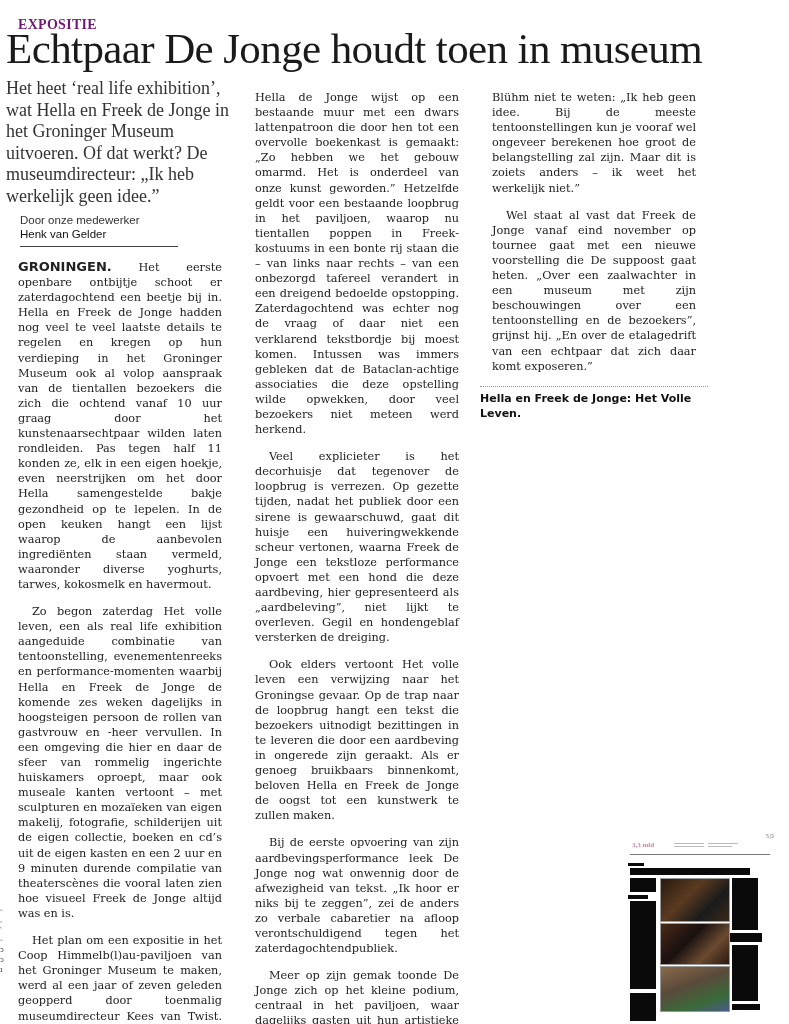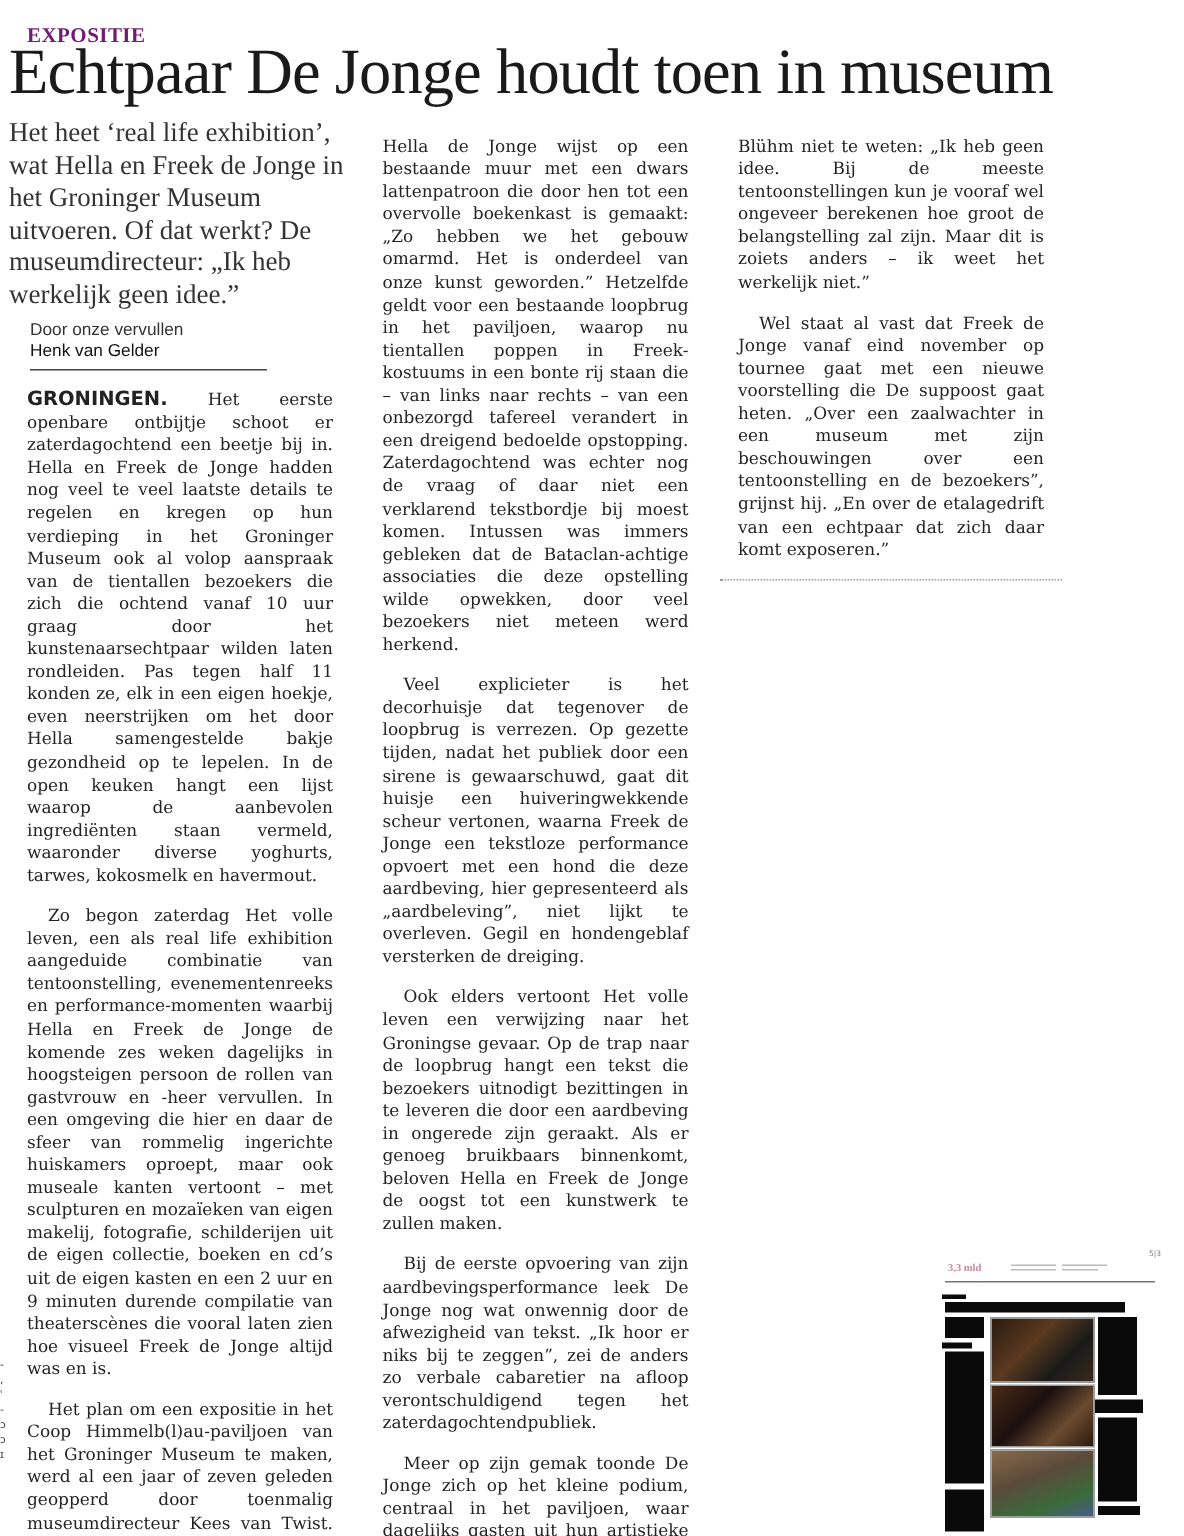--- a/index.html
+++ b/index.html
@@ -47,21 +47,21 @@
 </style>
 </head>
 <body>
 
 <div class="kicker">EXPOSITIE</div>
 <div class="headline">Echtpaar De Jonge houdt toen in museum</div>
 
 <div class="col col1">
   <div class="intro">Het heet ‘real life exhibition’, wat Hella en Freek de Jonge in het Groninger Museum uitvoeren. Of dat werkt? De museumdirecteur: „Ik heb werkelijk geen idee.”</div>
   <div class="byline">
-    <div>Door onze vervullen</div>
+    <div>Door onze medewerker</div>
     <div class="byline-name">Henk van Gelder</div>
   </div>
   <div class="byline-rule"></div>
   <p><span class="dateline">GRONINGEN.</span> <span>Het eerste openbare ontbijtje schoot er zaterdagochtend een beetje bij in. Hella en Freek de Jonge hadden nog veel te veel laatste details te regelen en kregen op hun verdieping in het Groninger Museum ook al volop aanspraak van de tientallen bezoekers die zich die ochtend vanaf 10 uur graag door het kunstenaarsechtpaar wilden laten rondleiden. Pas tegen half 11 konden ze, elk in een eigen hoekje, even neerstrijken om het door Hella samengestelde bakje gezondheid op te lepelen. In de open keuken hangt een lijst waarop de aanbevolen ingrediënten staan vermeld, waaronder diverse yoghurts, tarwes, kokosmelk en havermout.</span></p>
   <p class="indent">Zo begon zaterdag Het volle leven, een als real life exhibition aangeduide combinatie van tentoonstelling, evenementenreeks en performance-momenten waarbij Hella en Freek de Jonge de komende zes weken dagelijks in hoogsteigen persoon de rollen van gastvrouw en -heer vervullen. In een omgeving die hier en daar de sfeer van rommelig ingerichte huiskamers oproept, maar ook museale kanten vertoont – met sculpturen en mozaïeken van eigen makelij, fotografie, schilderijen uit de eigen collectie, boeken en cd’s uit de eigen kasten en een 2 uur en 9 minuten durende compilatie van theaterscènes die vooral laten zien hoe visueel Freek de Jonge altijd was en is.</p>
   <p class="indent">Het plan om een expositie in het Coop Himmelb(l)au-paviljoen van het Groninger Museum te maken, werd al een jaar of zeven geleden geopperd door toenmalig museumdirecteur Kees van Twist. „Maar wij hadden toen het gevoel dat we niks met die ruimte konden”, zegt Freek de Jonge. „We vonden het er afschuwelijk”, beaamt zijn vrouw. „Alles was schots en scheef. De kunst zou overschaduwd worden door de architectuur van de ruimte.” Vorig jaar, nadat Freek de Jonge actie had gevoerd tegen het Groningse aardbevingsgevaar, deed de huidige museumdirecteur Andreas Blühm niettemin een tweede poging. En nu reageerde het paar aanzienlijk positiever.</p>
 </div>
 
 <div class="col col2">
   <p>Hella de Jonge wijst op een bestaande muur met een dwars lattenpatroon die door hen tot een overvolle boekenkast is gemaakt: „Zo hebben we het gebouw omarmd. Het is onderdeel van onze kunst geworden.” Hetzelfde geldt voor een bestaande loopbrug in het paviljoen, waarop nu tientallen poppen in Freek-kostuums in een bonte rij staan die – van links naar rechts – van een onbezorgd tafereel verandert in een dreigend bedoelde opstopping. Zaterdagochtend was echter nog de vraag of daar niet een verklarend tekstbordje bij moest komen. Intussen was immers gebleken dat de Bataclan-achtige associaties die deze opstelling wilde opwekken, door veel bezoekers niet meteen werd herkend.</p>
@@ -69,20 +69,21 @@
   <p class="indent">Ook elders vertoont Het volle leven een verwijzing naar het Groningse gevaar. Op de trap naar de loopbrug hangt een tekst die bezoekers uitnodigt bezittingen in te leveren die door een aardbeving in ongerede zijn geraakt. Als er genoeg bruikbaars binnenkomt, beloven Hella en Freek de Jonge de oogst tot een kunstwerk te zullen maken.</p>
   <p class="indent">Bij de eerste opvoering van zijn aardbevingsperformance leek De Jonge nog wat onwennig door de afwezigheid van tekst. „Ik hoor er niks bij te zeggen”, zei de anders zo verbale cabaretier na afloop verontschuldigend tegen het zaterdagochtendpubliek.</p>
   <p class="indent">Meer op zijn gemak toonde De Jonge zich op het kleine podium, centraal in het paviljoen, waar dagelijks gasten uit hun artistieke vriendenkring optreden. Op deze eerste dag waren dat onder meer de harpiste Lavinia Meijer, die de gastheer begeleidde in een door hem vertaald stukje Satie („vraag mij niet waarom / waarom niet?”) en tv-presentator Matthijs van Nieuwkerk, die hem vroeg of hij de eerste vier minuten van zijn eerste opzienbarende theatershow uit 1980 nog uit zijn hoofd kon citeren. De Jonge wist nog wél de eerste zin: „Ik ben mijn tekst kwijt.”</p>
 
 </div>
 
 <div class="col col3">
   <p>Blühm niet te weten: „Ik heb geen idee. Bij de meeste tentoonstellingen kun je vooraf wel ongeveer berekenen hoe groot de belangstelling zal zijn. Maar dit is zoiets anders – ik weet het werkelijk niet.”</p>
   <p class="indent">Wel staat al vast dat Freek de Jonge vanaf eind november op tournee gaat met een nieuwe voorstelling die De suppoost gaat heten. „Over een zaalwachter in een museum met zijn beschouwingen over een tentoonstelling en de bezoekers”, grijnst hij. „En over de etalagedrift van een echtpaar dat zich daar komt exposeren.”</p>
   <div class="dotted-rule"></div>
+  <div class="infobox-title">Hella en Freek de Jonge: Het Volle Leven.</div>
 </div>
 
 <div class="margin-marks">-<br>,<br>ʿ<br>-<br>ɔ<br>ɔ<br>ɪ</div>
 
 <div class="thumb">
   <div class="pg-label">5|3</div>
   <div class="stat">3,3 mld</div>
   <div class="stat-text" style="left:62px;top:10px;width:30px;"></div>
   <div class="stat-text" style="left:62px;top:13px;width:30px;"></div>
   <div class="stat-text" style="left:96px;top:10px;width:30px;"></div>

